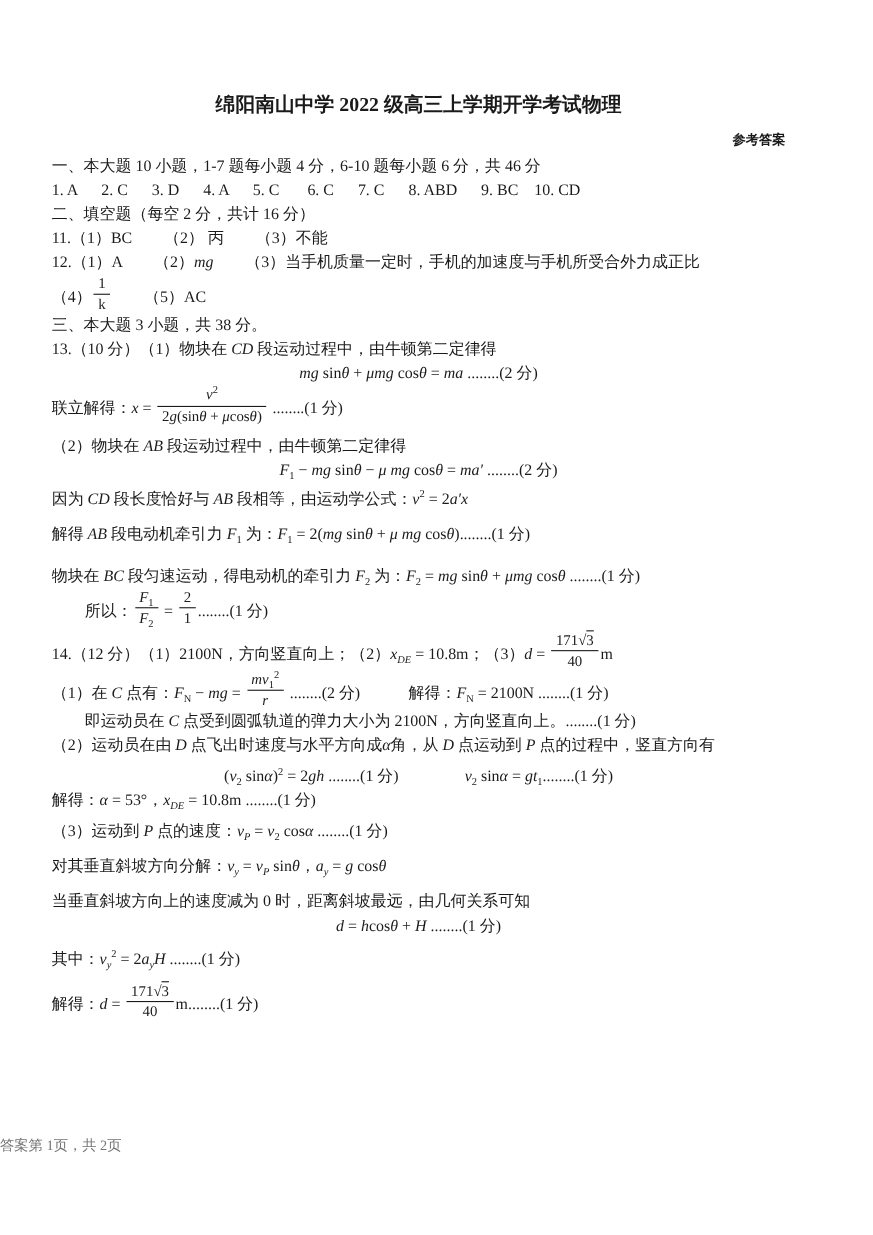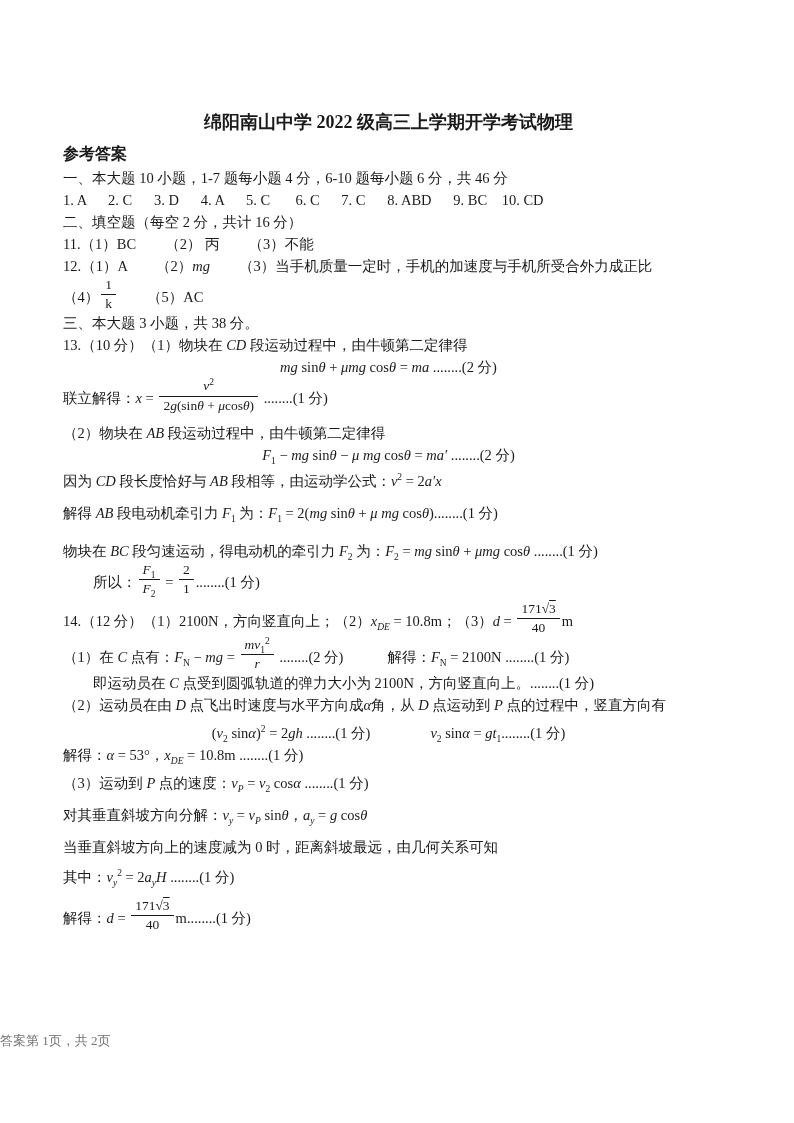--- a/index.html
+++ b/index.html
@@ -5,24 +5,24 @@
   html,body { margin:0; padding:0; background:#ffffff; }
   .page {
     position:relative;
     width:794px; height:1123px;
     background:#ffffff;
     color:#1a1a1a;
     font-family:"Liberation Serif","DejaVu Serif",serif;
     font-size:14.5px;
     overflow:hidden;
   }
-  .content { padding:82px 80px 0 63px;margin-top:27px; }
+  .content { padding:82px 80px 0 47px; }
   .line { line-height:22px; white-space:pre-wrap; }
   .title { text-align:center; font-size:18px; font-weight:bold; line-height:26px; margin-bottom:8px; }
-  .subtitle { text-align:left; font-size:16px; font-weight:bold; line-height:22px; margin-bottom:2px; }
+  .subtitle { text-align:right; font-size:12px; font-weight:bold; line-height:22px; margin-bottom:2px; }
   .bold { font-weight:normal; }
   .center { text-align:center; }
   .indent { padding-left:30px; }
   .mt4 { margin-top:4px; } .mt6 { margin-top:6px; } .mt8 { margin-top:8px; }
   .mt10 { margin-top:10px; } .mt16 { margin-top:16px; }
   .it { font-style:italic; }
   sub, sup { font-size:9.5px; line-height:0; }
   .frac {
     display:inline-block; vertical-align:-40%;
     text-align:center; font-size:13.5px; line-height:1.2;
@@ -63,17 +63,18 @@
       <div class="line indent">所以：<span class="frac"><span class="num"><span class="it">F</span><sub>1</sub></span><span class="den"><span class="it">F</span><sub>2</sub></span></span> = <span class="frac"><span class="num">2</span><span class="den">1</span></span>........(1 分)</div>
       <div class="line mt4">14.（12 分）（1）2100N，方向竖直向上；（2）<span class="it">x</span><sub><span class="it">DE</span></sub> = 10.8m；（3）<span class="it">d</span> = <span class="frac"><span class="num">171<span class="sqrt">√<span class="ol">3</span></span></span><span class="den">40</span></span>m</div>
       <div class="line">（1）在 <span class="it">C</span> 点有：<span class="it">F</span><sub>N</sub> − <span class="it">mg</span> = <span class="frac"><span class="num"><span class="it">mv</span><sub>1</sub><sup>2</sup></span><span class="den"><span class="it">r</span></span></span> ........(2 分)<span class="gap" style="width: 44px;"></span>解得：<span class="it">F</span><sub>N</sub> = 2100N ........(1 分)</div>
       <div class="line indent">即运动员在 <span class="it">C</span> 点受到圆弧轨道的弹力大小为 2100N，方向竖直向上。........(1 分)</div>
       <div class="line">（2）运动员在由 <span class="it">D</span> 点飞出时速度与水平方向成<span class="it">α</span>角，从 <span class="it">D</span> 点运动到 <span class="it">P</span> 点的过程中，竖直方向有</div>
       <div class="line center mt6">(<span class="it">v</span><sub>2</sub> sin<span class="it">α</span>)<sup>2</sup> = 2<span class="it">gh</span> ........(1 分)<span class="gap" style="width: 60px;"></span><span class="it">v</span><sub>2</sub> sin<span class="it">α</span> = <span class="it">gt</span><sub>1</sub>........(1 分)</div>
       <div class="line">解得：<span class="it">α</span> = 53°，<span class="it">x</span><sub><span class="it">DE</span></sub> = 10.8m ........(1 分)</div>
       <div class="line mt6">（3）运动到 <span class="it">P</span> 点的速度：<span class="it">v</span><sub><span class="it">P</span></sub> = <span class="it">v</span><sub>2</sub> cos<span class="it">α</span> ........(1 分)</div>
       <div class="line mt10">对其垂直斜坡方向分解：<span class="it">v</span><sub><span class="it">y</span></sub> = <span class="it">v</span><sub><span class="it">P</span></sub> sin<span class="it">θ</span>，<span class="it">a</span><sub><span class="it">y</span></sub> = <span class="it">g</span> cos<span class="it">θ</span></div>
       <div class="line mt10">当垂直斜坡方向上的速度减为 0 时，距离斜坡最远，由几何关系可知</div>
+      <div class="line center"><span class="it">d</span> = <span class="it">h</span>cos<span class="it">θ</span> + <span class="it">H</span> ........(1 分)</div>
       <div class="line mt8">其中：<span class="it">v</span><sub><span class="it">y</span></sub><sup>2</sup> = 2<span class="it">a</span><sub><span class="it">y</span></sub><span class="it">H</span> ........(1 分)</div>
       <div class="line mt10">解得：<span class="it">d</span> = <span class="frac"><span class="num">171<span class="sqrt">√<span class="ol">3</span></span></span><span class="den">40</span></span>m........(1 分)</div>
     </div>
   <div class="footer">答案第 1页，共 2页</div>
 </div>
 
 </body></html>

